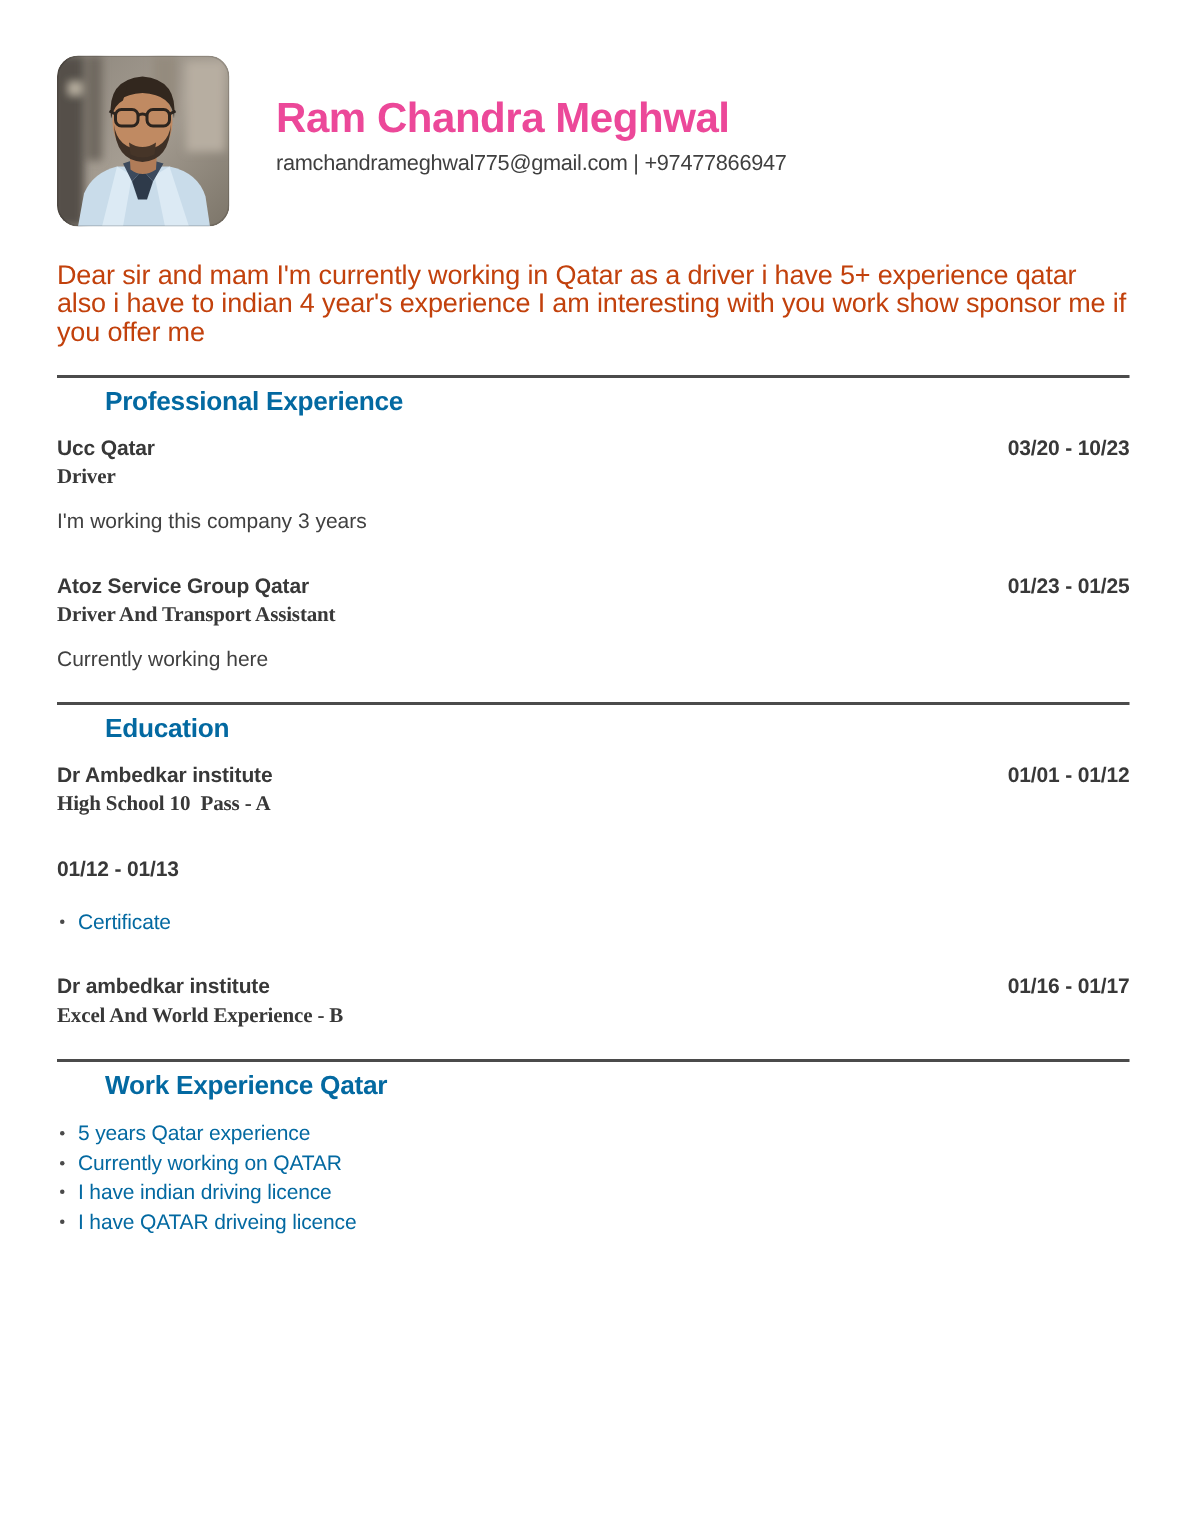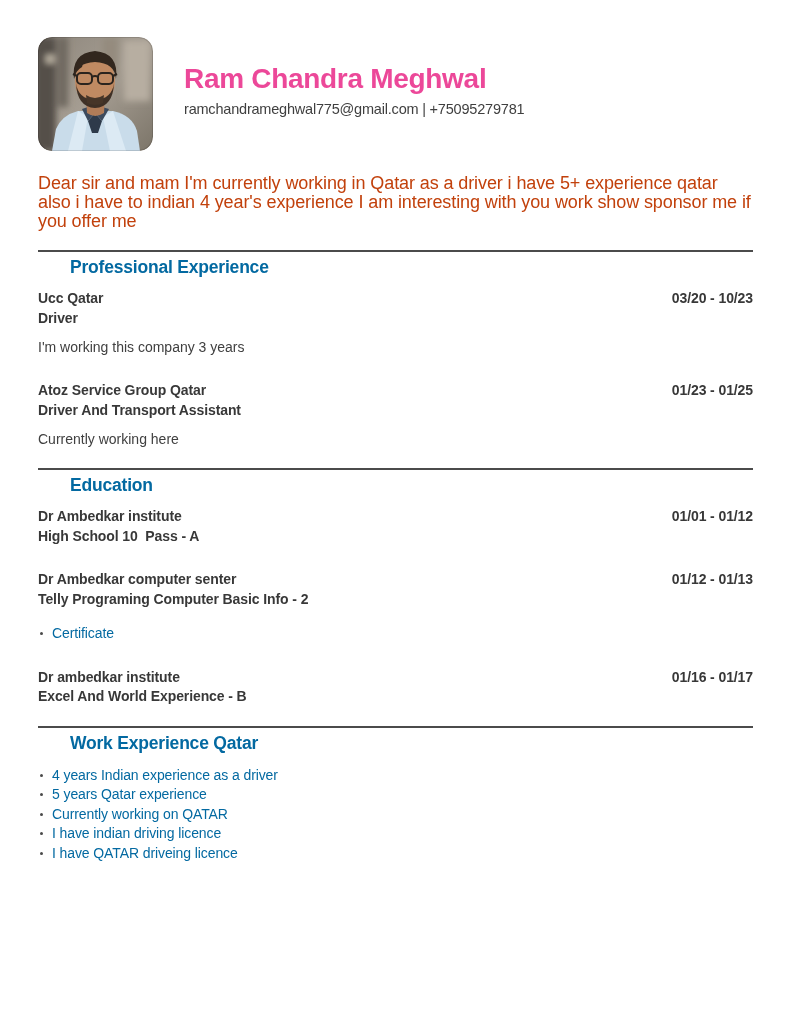--- a/index.html
+++ b/index.html
@@ -80,21 +80,21 @@
     align-items: flex-start;
   }
   .entry-left { max-width: 560px; }
   .entry-org, .entry-role, .entry-dates {
     font-size: 14px;
     font-weight: 700;
     color: #383838;
     line-height: 19.5px;
     letter-spacing: -0.1px;
   }
-  .entry-role { white-space: pre-wrap; }
+  .entry-role { white-space: pre-wrap; font-family: Liberation Serif, serif; }
   .entry-dates { text-align: right; white-space: nowrap; }
   .entry-desc {
     margin-top: 10px;
     font-size: 14px;
     line-height: 19px;
     color: #404040;
   }
   ul.bullets {
     list-style: none;
     margin-top: 12px;
@@ -175,21 +175,21 @@
             <path d="M39 39 L35 37"></path>
             <path d="M75 39 L79 37"></path>
           </g>
 
           <rect x="0.5" y="0.5" width="114" height="113" rx="14" fill="none" stroke="#00000022"></rect>
         </g>
       </svg>
     </div>
     <div class="header-text">
       <div class="name">Ram Chandra Meghwal</div>
-      <div class="contact">ramchandrameghwal775@gmail.com | +75095279781</div>
+      <div class="contact">ramchandrameghwal775@gmail.com | +97477866947</div>
     </div>
   </div>
 
   <p class="summary">Dear sir and mam I'm currently working in Qatar as a driver i have 5+ experience qatar also i have to indian 4 year's experience I am interesting with you work show sponsor me if you offer me</p>
 
   <div class="section">
     <hr class="rule">
     <h2 class="section-title">Professional Experience</h2>
 
     <div class="entry">
@@ -224,24 +224,20 @@
         <div class="entry-left">
           <div class="entry-org">Dr Ambedkar institute</div>
           <div class="entry-role">High School 10  Pass - A</div>
         </div>
         <div class="entry-dates">01/01 - 01/12</div>
       </div>
     </div>
 
     <div class="entry">
       <div class="entry-head">
-        <div class="entry-left">
-          <div class="entry-org">Dr Ambedkar computer senter</div>
-          <div class="entry-role">Telly Programing Computer Basic Info - 2</div>
-        </div>
         <div class="entry-dates">01/12 - 01/13</div>
       </div>
       <ul class="bullets sub">
         <li>Certificate</li>
       </ul>
     </div>
 
     <div class="entry">
       <div class="entry-head">
         <div class="entry-left">
@@ -250,21 +246,20 @@
         </div>
         <div class="entry-dates">01/16 - 01/17</div>
       </div>
     </div>
   </div>
 
   <div class="section">
     <hr class="rule">
     <h2 class="section-title">Work Experience Qatar</h2>
     <ul class="bullets">
-      <li>4 years Indian experience as a driver</li>
       <li>5 years Qatar experience</li>
       <li>Currently working on QATAR</li>
       <li>I have indian driving licence</li>
       <li>I have QATAR driveing licence</li>
     </ul>
   </div>
 
 
 </div>
 

